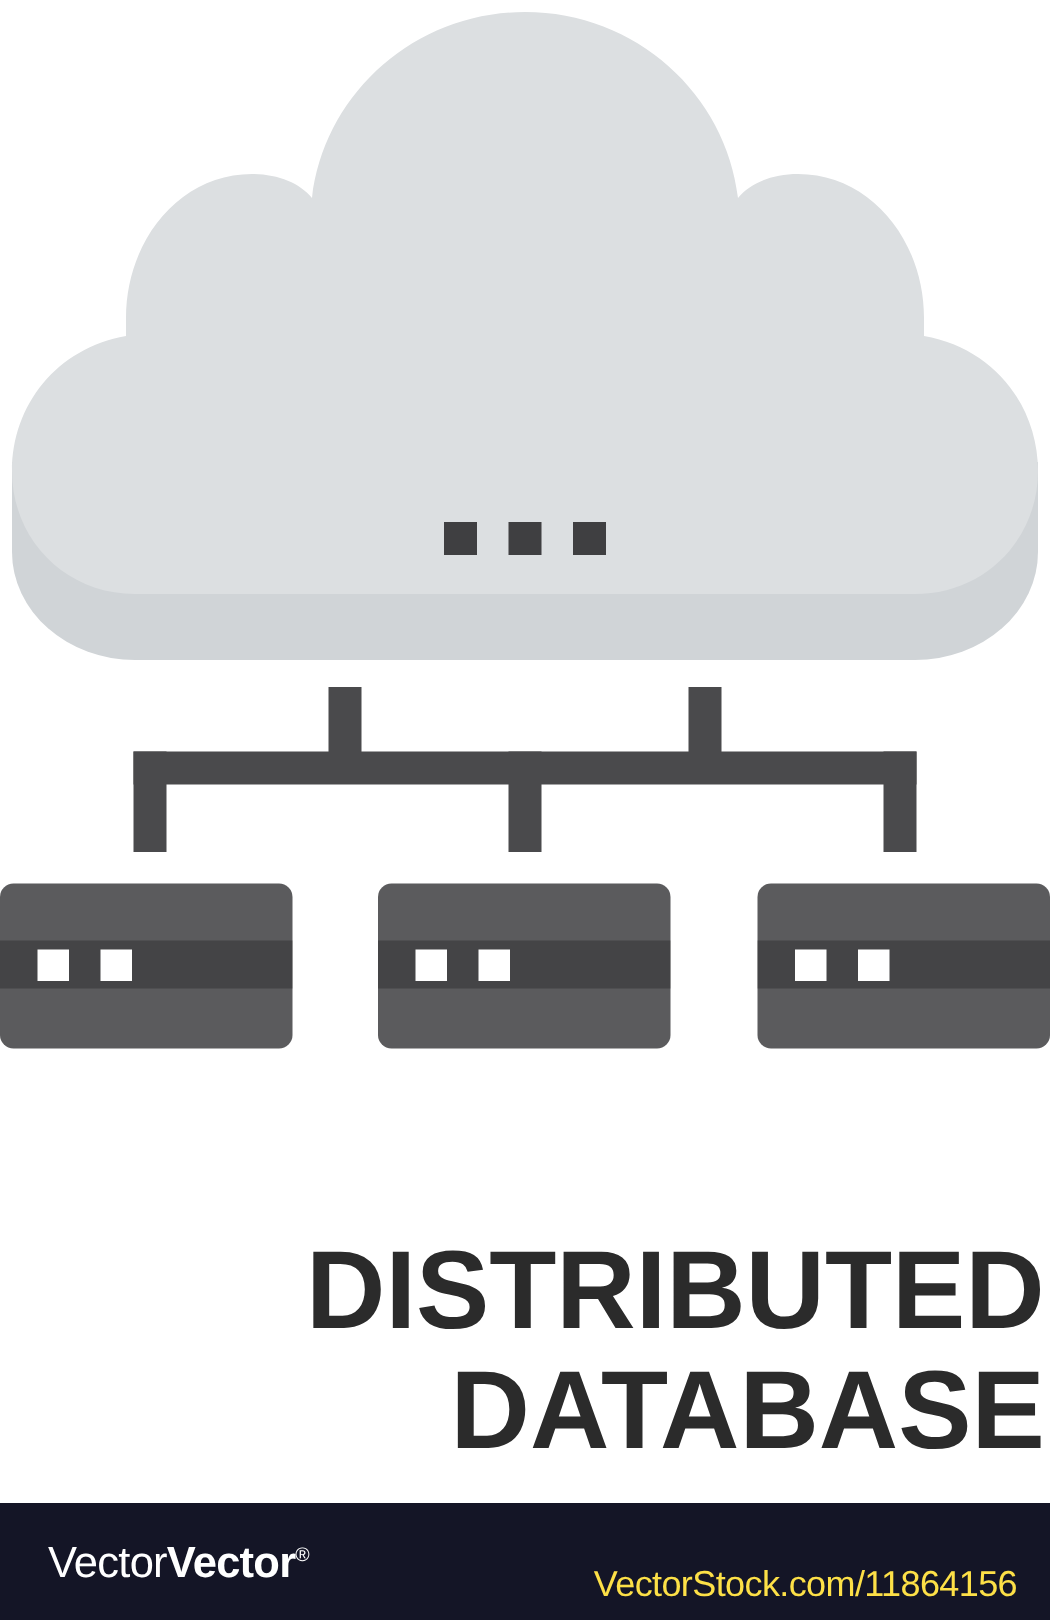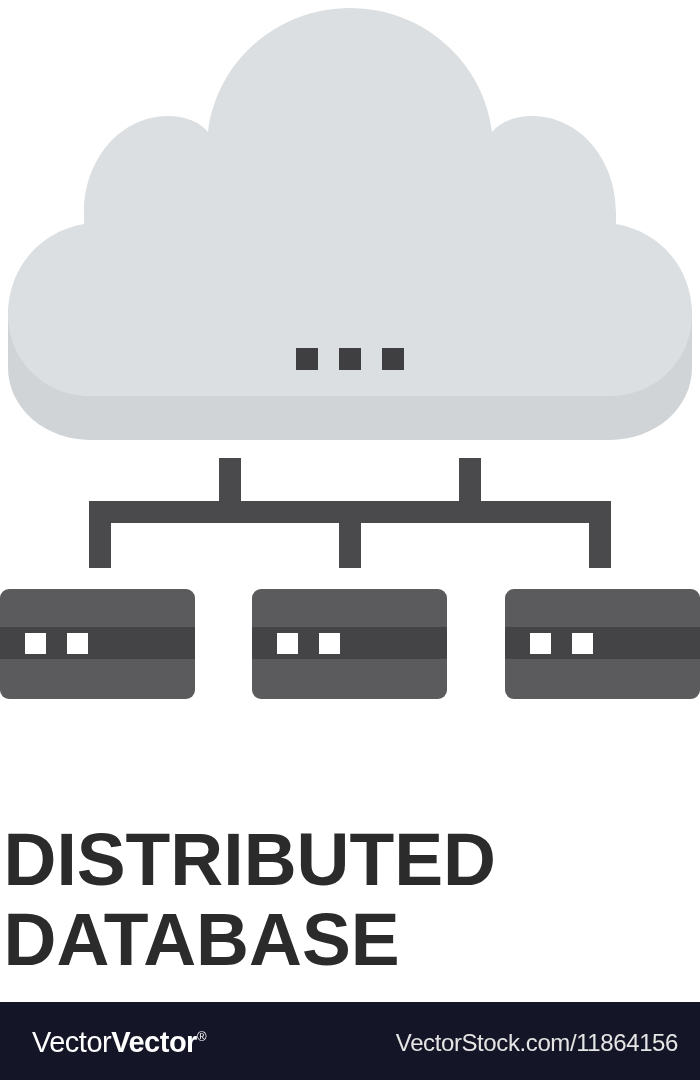--- a/index.html
+++ b/index.html
@@ -77,21 +77,21 @@
   }
   .server-led.l1 { left: 25px; }
   .server-led.l2 { left: 67px; }
 
   
   .title-block {
     position: absolute;
     left: 0;
     top: 820px;
     width: 700px;
-    text-align: left;
+    text-align: right;
   }
   .title-line {
     display: block;
     color: #2b2b2b;
     font-family: "Liberation Sans", sans-serif;
     font-weight: bold;
     font-size: 74px;
     line-height: 80px;
     letter-spacing: 0px;
     transform: scaleX(0.99);
@@ -120,22 +120,22 @@
   .footer-logo .lg-thin { font-weight: 300; letter-spacing: -0.5px; }
   .footer-logo .lg-bold { font-weight: bold; letter-spacing: -0.5px; }
   .footer-logo .lg-reg {
     font-size: 13px;
     vertical-align: super;
     line-height: 1;
   }
   .footer-url {
     position: absolute;
     right: 22px;
-    top: 29px;
-    color: #e5e5e5;
+    top: 43px;
+    color: #fde047;
     font-family: "Liberation Sans", sans-serif;
     font-size: 24px;
     line-height: 24px;
     letter-spacing: -0.4px;
     white-space: nowrap;
   }
 </style>
 </head>
 <body>
 

